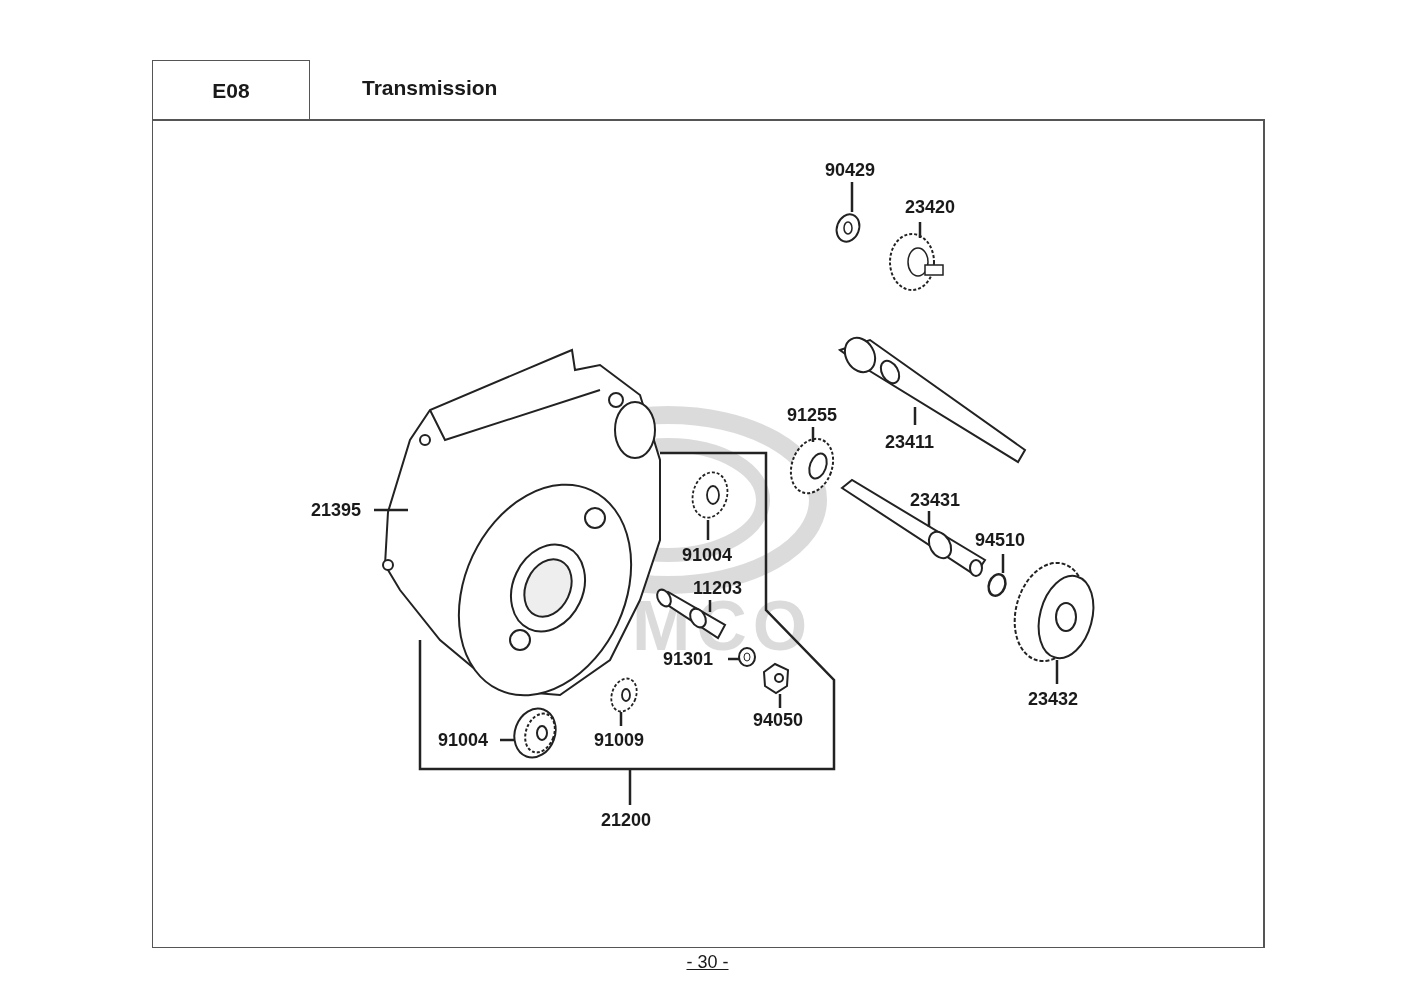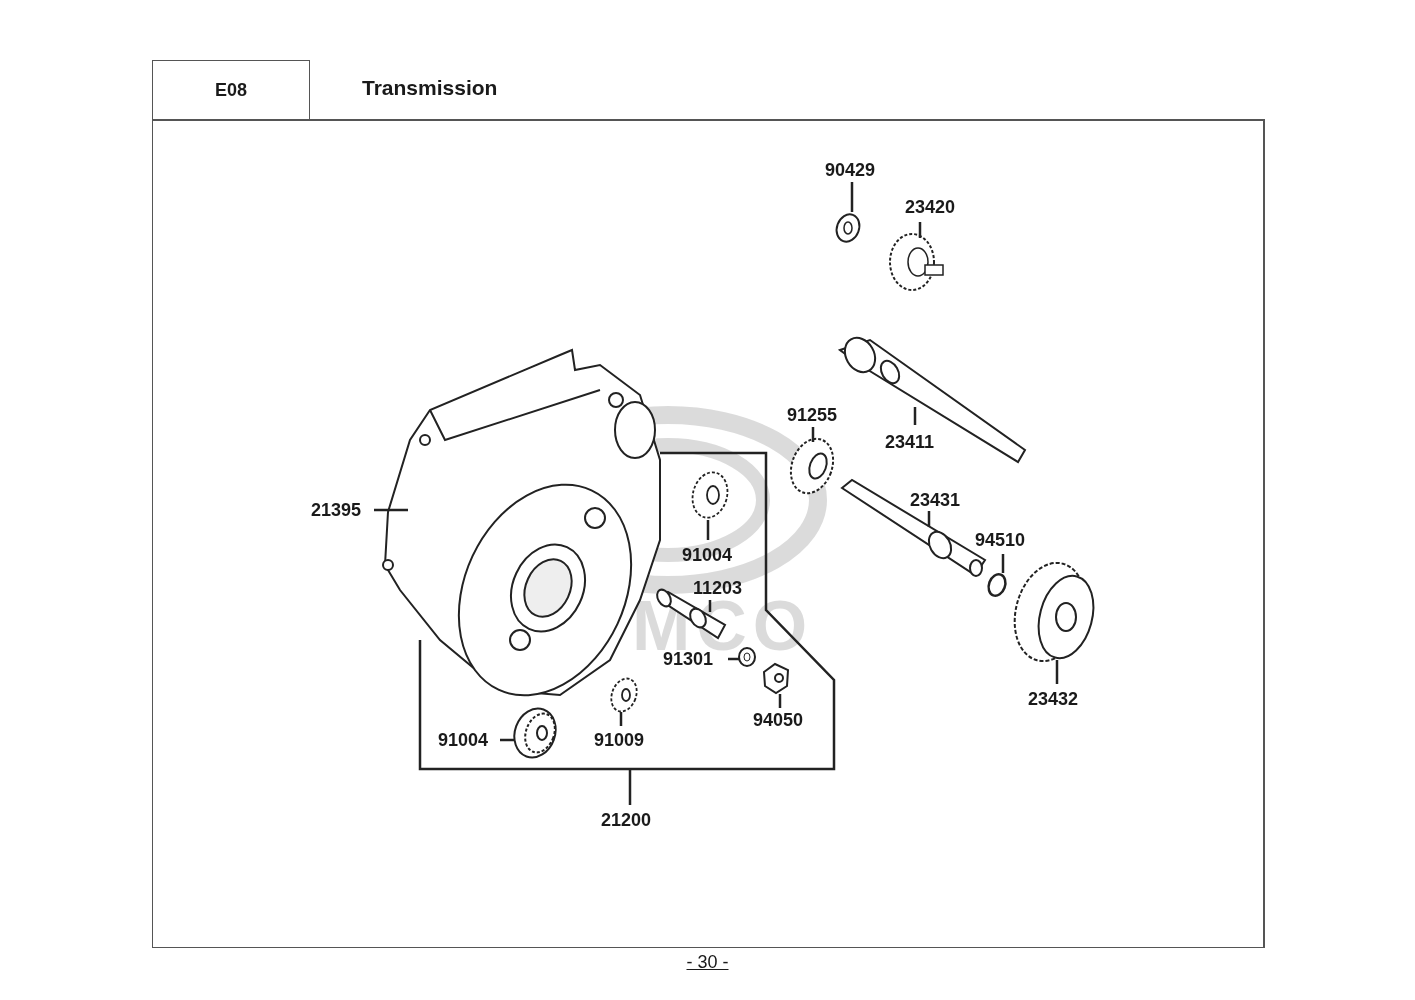--- a/index.html
+++ b/index.html
@@ -1,17 +1,17 @@
 <!DOCTYPE html>
 <html><head>
 <meta charset="utf-8">
 <style>
   html, body { margin:0; padding:0; background:#ffffff; }
   body { width:1415px; height:1000px; position:relative; overflow:hidden; font-family:"Liberation Sans", sans-serif; color:#1a1a1a; }
-  .code-box { position:absolute; left:152px; top:60px; width:158px; height:60px; border:1px solid #555; border-bottom:none; box-sizing:border-box; display:flex; align-items:center; justify-content:center; font-weight:bold; font-size:18px; }
+  .code-box { position:absolute; left:152px; top:60px; width:158px; height:60px; border:1px solid #555; border-bottom:none; box-sizing:border-box; display:flex; align-items:center; justify-content:center; font-weight:bold; font-size:21px; }
   .title { position:absolute; left:362px; top:76px; font-weight:bold; font-size:21px; }
   .frame { position:absolute; left:152px; top:119px; width:1113px; height:829px; border:2px solid #555; border-left-width:1px; border-bottom-width:1px; box-sizing:border-box; }
   .page-num { position:absolute; left:0; width:1415px; top:952px; text-align:center; font-size:18px;text-decoration:underline; }
   svg.diagram { position:absolute; left:0; top:0; }
   .lbl { font-family:"Liberation Sans", sans-serif; font-weight:bold; font-size:18px; fill:#1a1a1a; }
 </style>
 </head>
 <body>
 
 <div class="code-box">E08</div>

